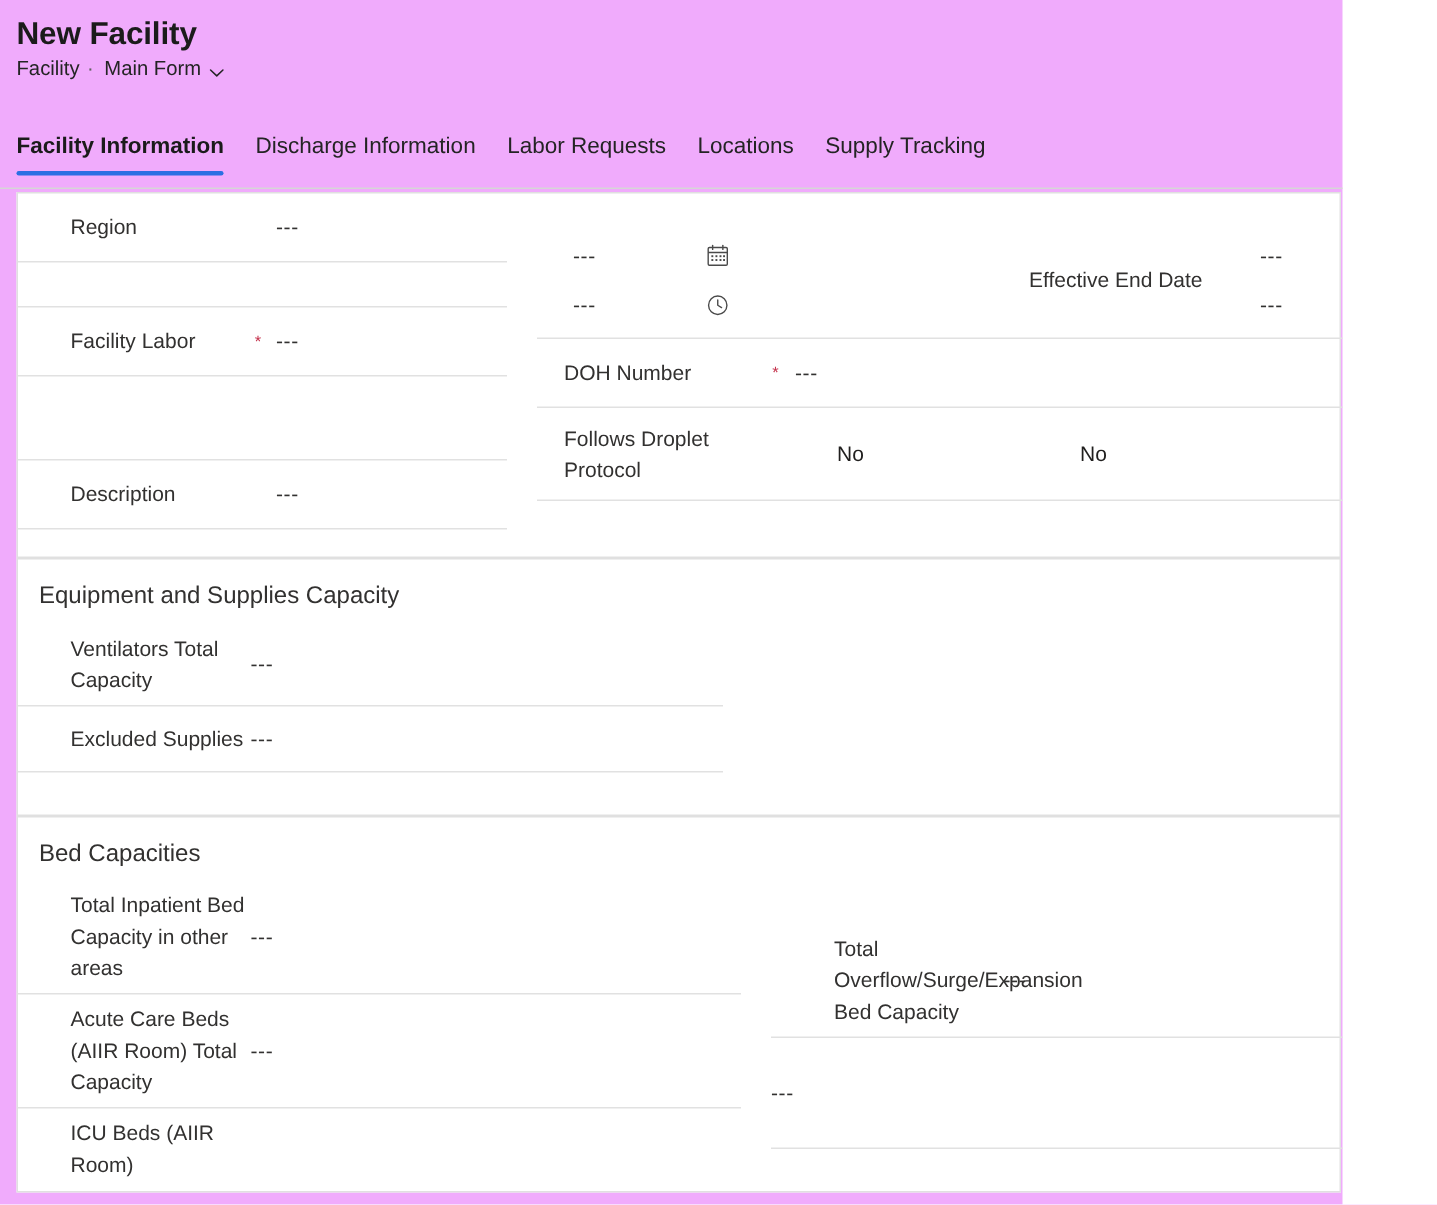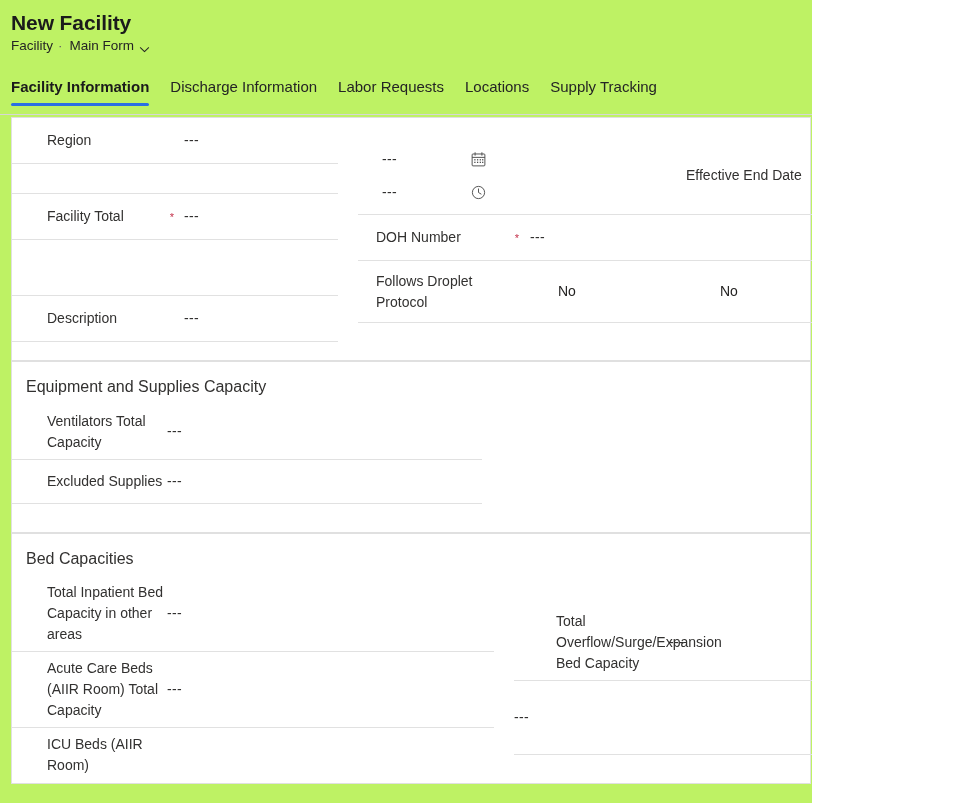--- a/index.html
+++ b/index.html
@@ -5,22 +5,22 @@
   * { box-sizing: border-box; }
   html, body {
     margin: 0; padding: 0;
     width: 958px; height: 803px;
     background: #ffffff;
     font-family: "Liberation Sans", sans-serif;
     overflow: hidden;
   }
   #page {
     position: relative;
-    width: 812px; height: 803px;
-    background: #bef264;
+    width: 895px; height: 803px;
+    background: #f0abfc;
   }
 
   
   .header {
     padding: 10px 0 0 11px;
   }
   .record-title {
     font-size: 21px;
     font-weight: bold;
     color: #1b1b1b;
@@ -57,21 +57,21 @@
   }
   .chev {
     margin-left: 5px;
     display: inline-block;
     width: 11px; height: 11px;
   }
 
   
   .tabstrip {
     position: relative;
-    margin-top: 22px;
+    margin-top: 33px;
     height: 37px;
     padding-left: 11px;
     display: flex;
     align-items: flex-start;
   }
   .tabstrip::after {
     content: "";
     position: absolute;
     left: 0; right: 0; bottom: -1px;
     height: 1px;
@@ -270,21 +270,21 @@
       <div class="cols">
 
         <div class="col col1">
           <div class="field">
             <span class="flabel">Region</span>
             <span class="req"></span>
             <span class="fvalue">---</span>
           </div>
           <div class="field" style="min-height:30px"></div>
           <div class="field">
-            <span class="flabel">Facility Total</span>
+            <span class="flabel">Facility Labor</span>
             <span class="req">*</span>
             <span class="fvalue">---</span>
           </div>
           <div class="field" style="min-height:56px"></div>
           <div class="field">
             <span class="flabel">Description</span>
             <span class="req"></span>
             <span class="fvalue">---</span>
           </div>
         </div>

